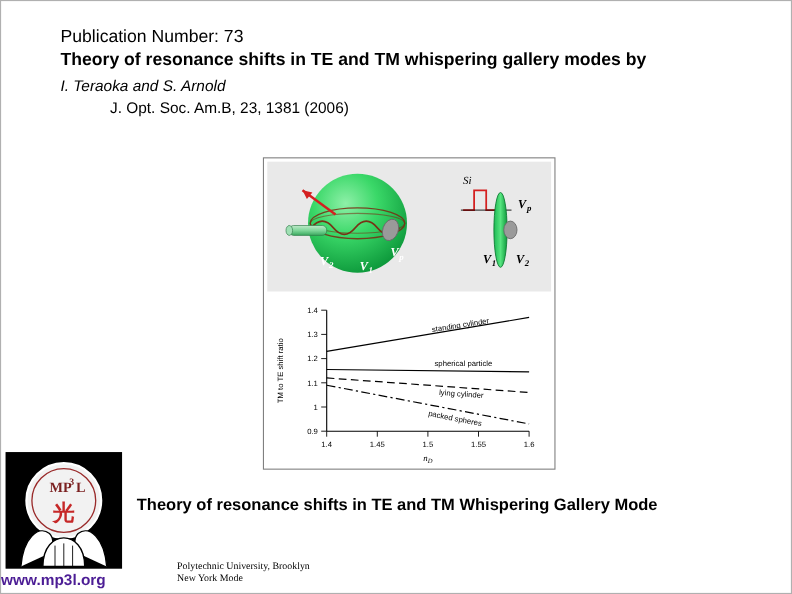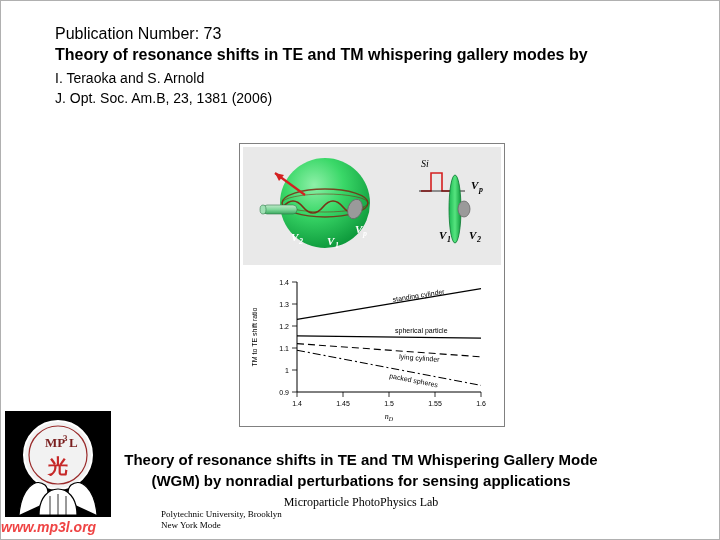--- a/index.html
+++ b/index.html
@@ -41,24 +41,26 @@
   .title-line {
     font-size: 16px;
     line-height: 21px;
     font-weight: bold;
     color: #000;
   }
   .authors {
     font-size: 14px;
     line-height: 20px;
     margin-top: 3px;
+    font-style: italic;
   }
   .journal {
     font-size: 14px;
     line-height: 20px;
+    margin-left: 45px;
   }
 
   
   .figure-panel {
     position: absolute;
     left: 238px;
     top: 142px;
     width: 266px;
     height: 284px;
     background: #ffffff;
@@ -126,23 +128,22 @@
     background: #737373;
     text-align: right;
   }
   .logo-url {
     position: absolute;
     left: 0px;
     top: 518px;
     width: 120px;
     font-size: 14px;
     font-weight: bold;
-    color: #ef4444;
+    color: #4c1d95;
     text-align: left;
-    font-style: italic;
   }
 </style>
 </head>
 <body>
 
 <div class="slide">
 
   <div class="header">
     <div class="pubnum">Publication Number: 73</div>
     <div class="title-line">Theory of resonance shifts in TE and TM whispering gallery modes by</div>
@@ -261,24 +262,22 @@
         <text x="150" y="32" font-family="Liberation Sans, sans-serif" font-size="7" fill="#000" transform="rotate(-9 150 32)">standing cylinder</text>
         <text x="152" y="63" font-family="Liberation Sans, sans-serif" font-size="7" fill="#000">spherical particle</text>
         <text x="156" y="89" font-family="Liberation Sans, sans-serif" font-size="7" fill="#000" transform="rotate(4 156 89)">lying cylinder</text>
         <text x="146" y="108" font-family="Liberation Sans, sans-serif" font-size="7" fill="#000" transform="rotate(11 146 108)">packed spheres</text>
       </svg>
     </div>
   </div>
 
   <div class="caption">
     <div>Theory of resonance shifts in TE and TM Whispering Gallery Mode</div>
-    <div>(WGM) by nonradial perturbations for sensing applications</div>
-  </div>
-
-  <div class="lab-name">Microparticle PhotoPhysics Lab</div>
+  </div>
+
   <div class="lab-sub">
     <div>Polytechnic University, Brooklyn</div>
     <div>New York Mode</div>
   </div>
 
   <div class="logo-box">
     <svg width="106" height="106" viewBox="0 0 106 106">
       <rect x="0" y="0" width="106" height="106" fill="#000000"></rect>
       <circle cx="53" cy="44" r="34" fill="#f2f2f2" stroke="#ffffff" stroke-width="2"></circle>
       <circle cx="53" cy="44" r="29" fill="none" stroke="#9a2b2b" stroke-width="1.2"></circle>

